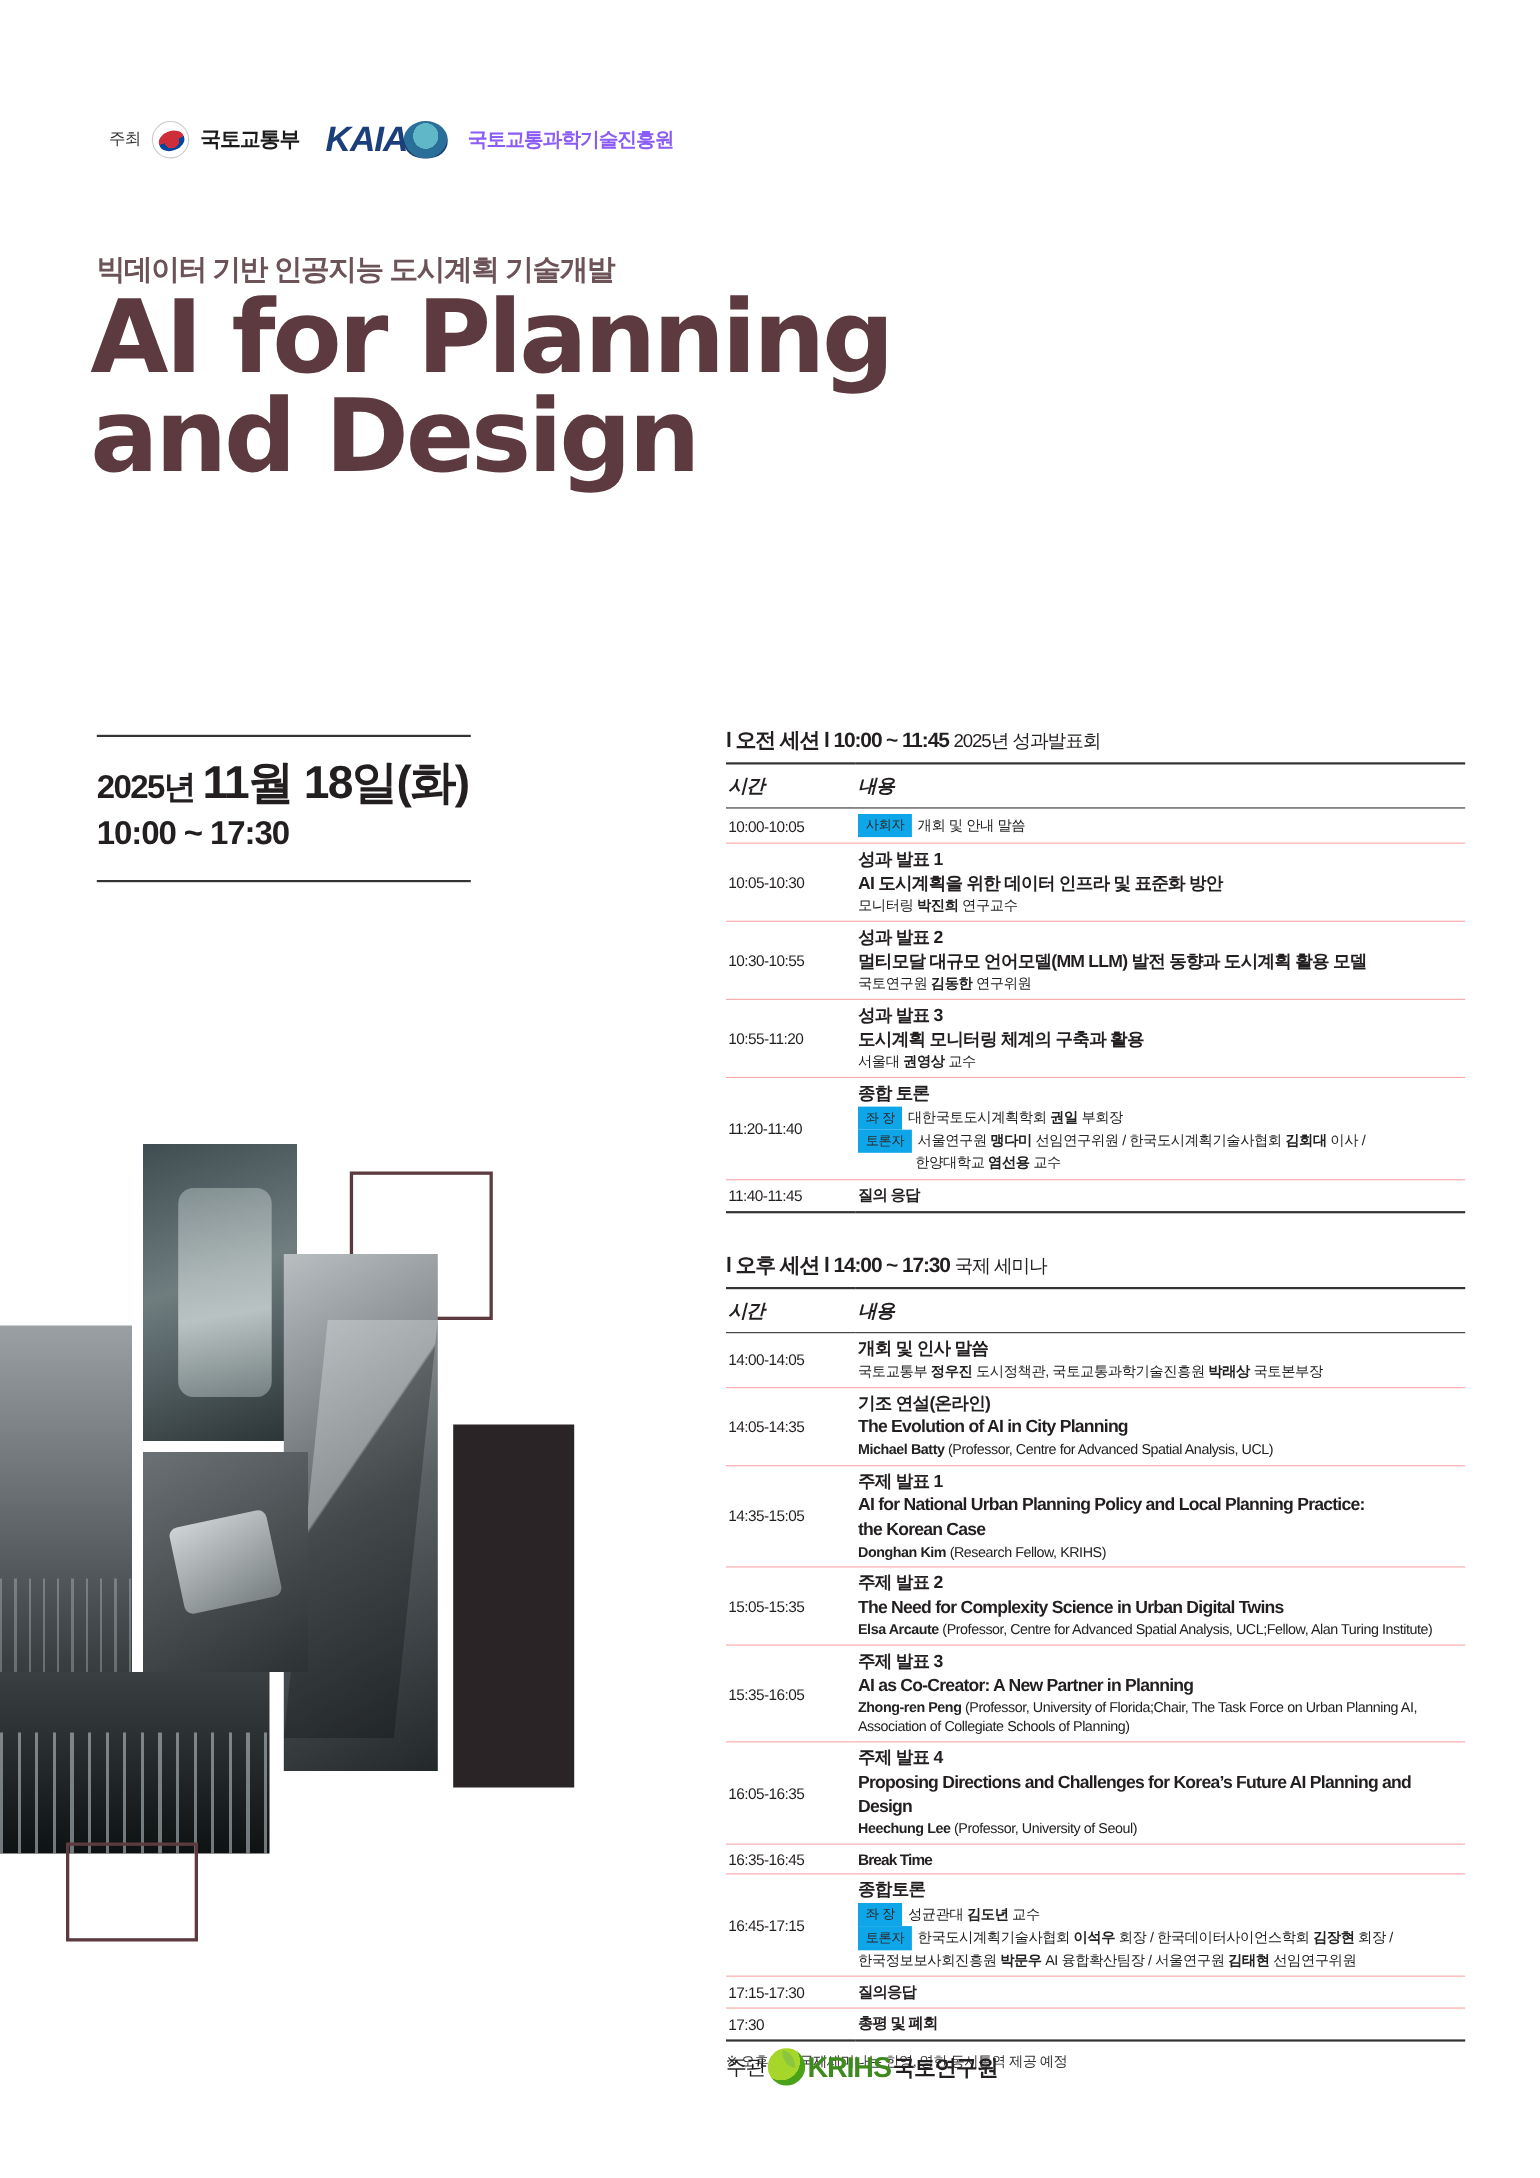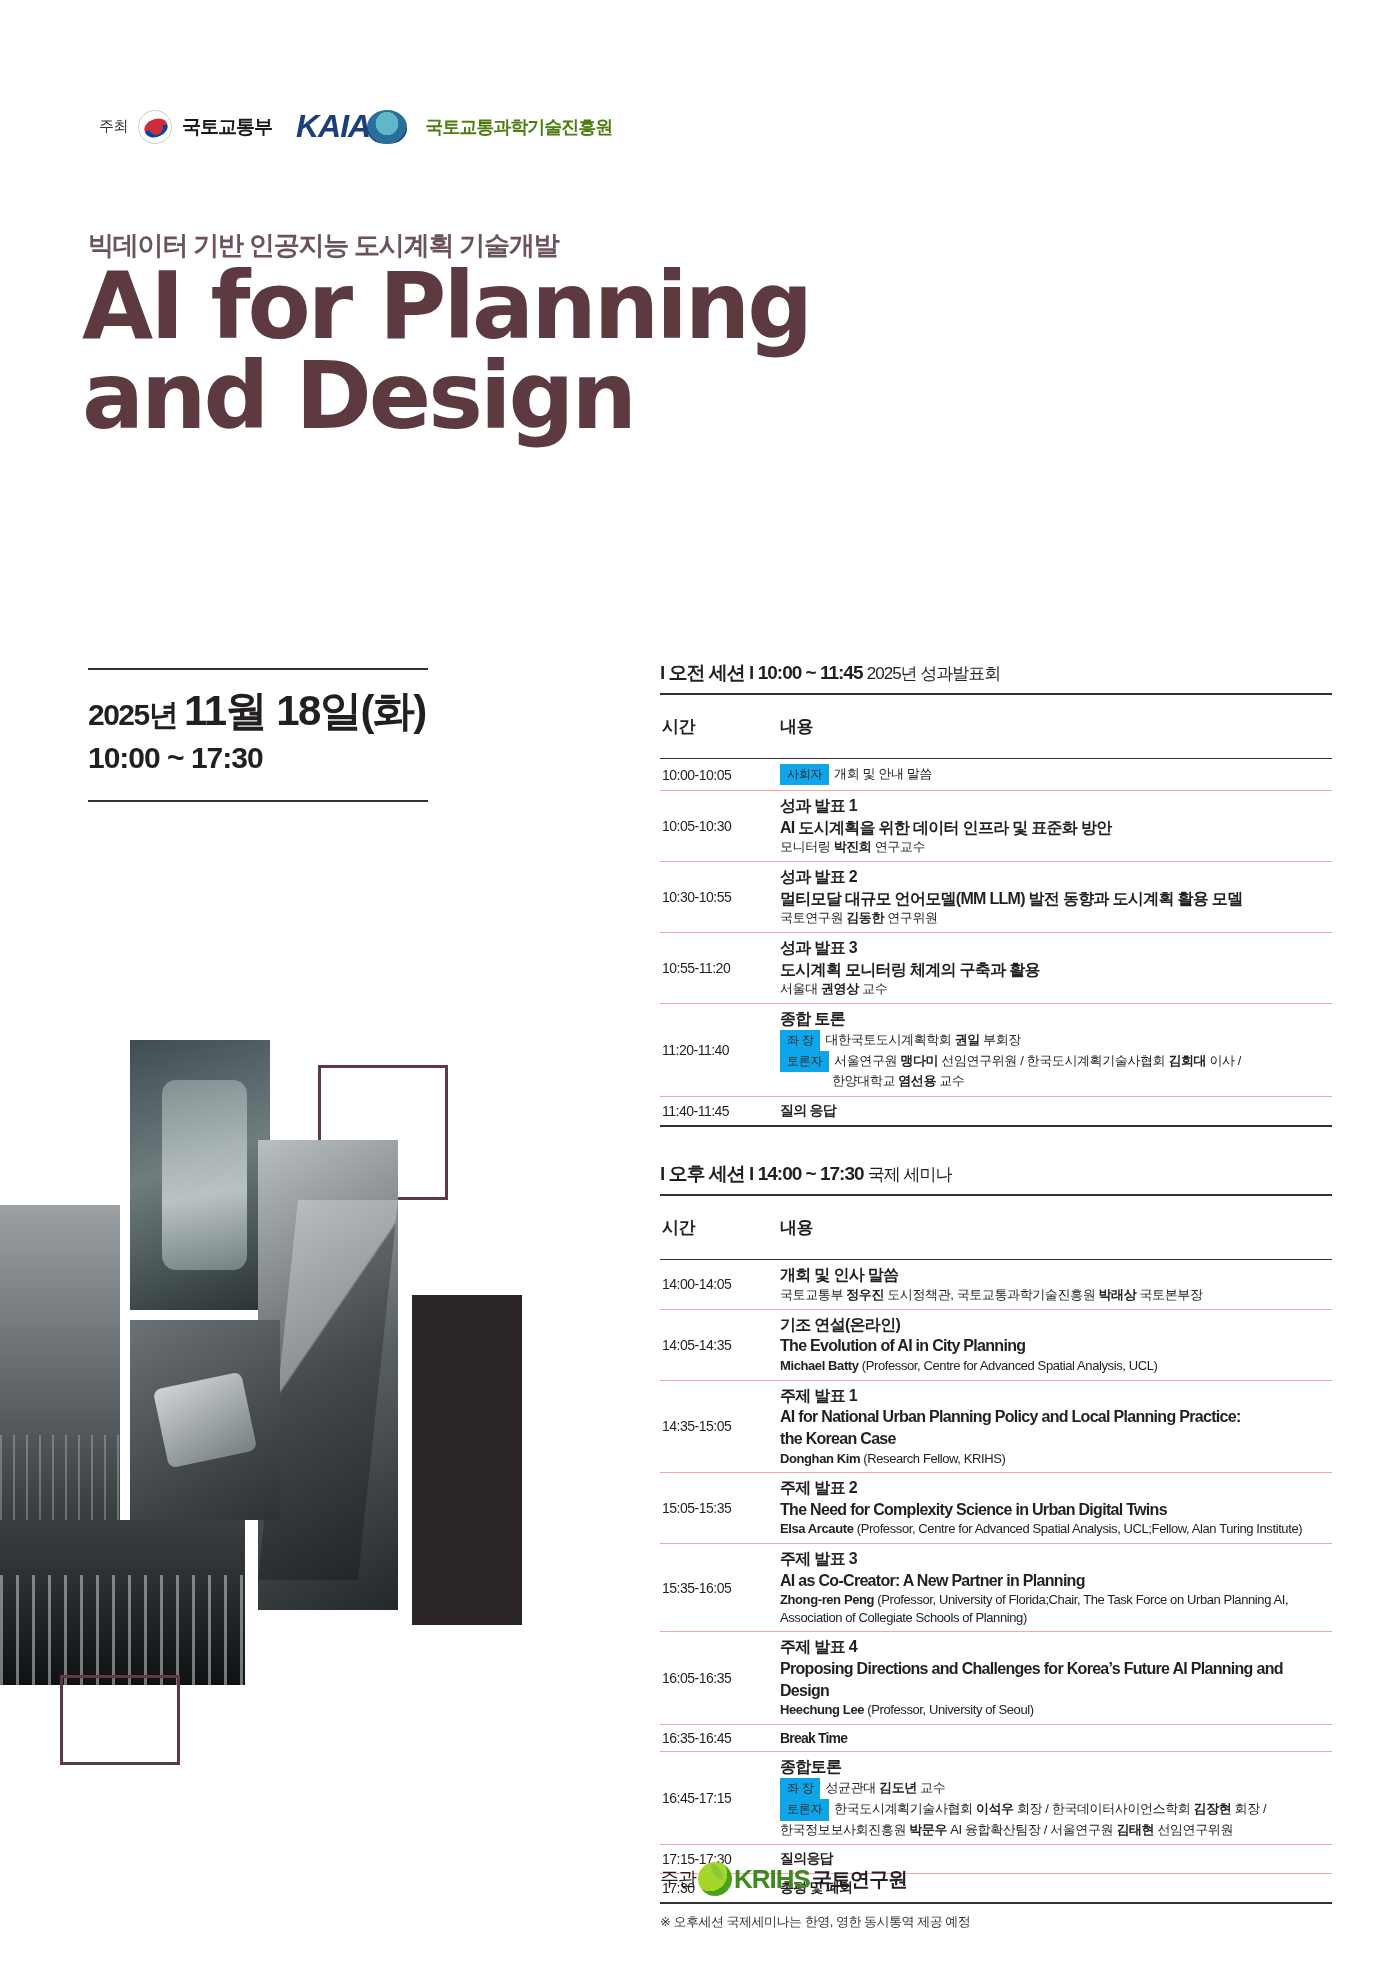--- a/index.html
+++ b/index.html
@@ -39,21 +39,21 @@
   }
   .kaia-text {
     font-size:32px; font-weight:bold; font-style:italic;
     color:#1a3f7a; letter-spacing:-1px;
   }
   .kaia-mark {
     width:40px; height:34px; border-radius:50% 50% 45% 45%;
     background:radial-gradient(ellipse at 50% 40%, #5fb7c8 0 40%, #2a6f9a 41% 70%, #1a3f7a 71%);
     margin-left:-6px; margin-right:2px;
   }
-  .kaia-full { font-size:18px; font-weight:bold; letter-spacing:-1px; color:#4d7c0f; margin-left:6px;text-align:center;}
+  .kaia-full { font-size:18px; font-weight:bold; letter-spacing:-1px; color:#8b5cf6; margin-left:6px;text-align:center;}
 
   
   .subtitle-top {
     position:absolute; left:88px; top:228px;
     font-size:26px; font-weight:bold; color:#6b5358; letter-spacing:-1.2px;
   }
   .main-title {
     position:absolute; left:82px; top:262px;
     font-size:92px; line-height:0.98; font-weight:bold;
     color:#5d3a3f; letter-spacing:-3px;
@@ -117,21 +117,22 @@
   .sess-head { font-size:19px; font-weight:bold; letter-spacing:-1px; margin-bottom:7px; }
   .sess-head .bar { color:#231f20; }
   .sess-head .time { color:#231f20; }
   .sess-head .tag { font-weight:normal; font-size:17px; }
 
   table.prog { width:100%; border-collapse:collapse; }
   table.prog th, table.prog td { text-align:left; vertical-align:middle; padding:5px 2px; }
   table.prog thead th {
     font-size:17px; font-weight:bold; letter-spacing:-.5px;
     border-top:2px solid #333; border-bottom:1px solid #333;
-    padding:20px 2px;
+    padding:8px 2px;
+    font-style:italic;
   }
   table.prog tbody td { border-bottom:1px solid #fca5a5; font-size:14px; }
   table.prog tbody tr:last-child td { border-bottom:2px solid #333; }
   td.time-cell { width:118px; font-size:15px; letter-spacing:-.5px; white-space:nowrap; }
   .t1 { font-size:16px; font-weight:bold; letter-spacing:-.7px; line-height:1.3; }
   .t2 { font-size:16px; font-weight:bold; letter-spacing:-.7px; line-height:1.35; }
   .t3 { font-size:13px; color:#222; line-height:1.35; letter-spacing:-.4px; }
   .t3 b { font-weight:bold; }
   .chip {
     display:inline-block; background:#0ea5e9; color:#2b2b2b;

